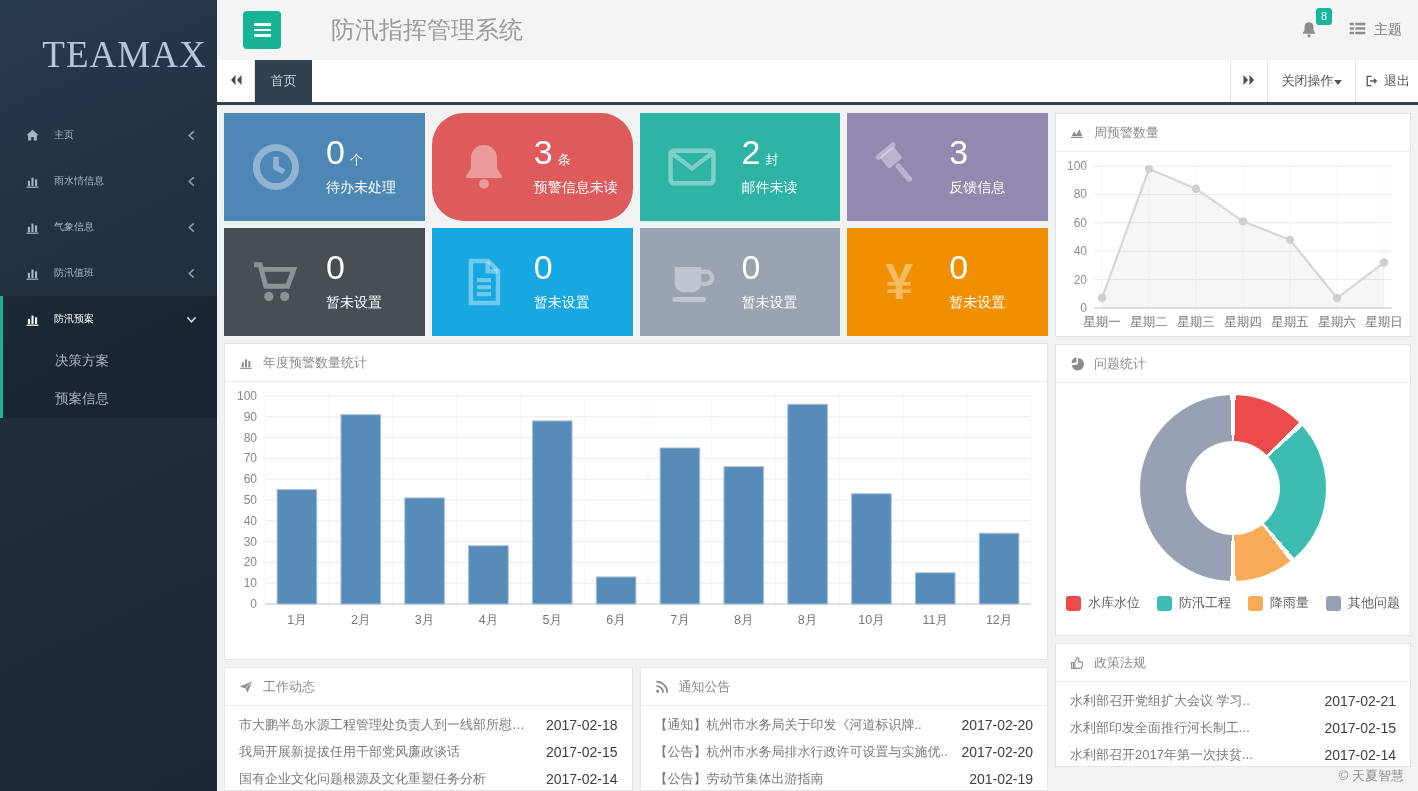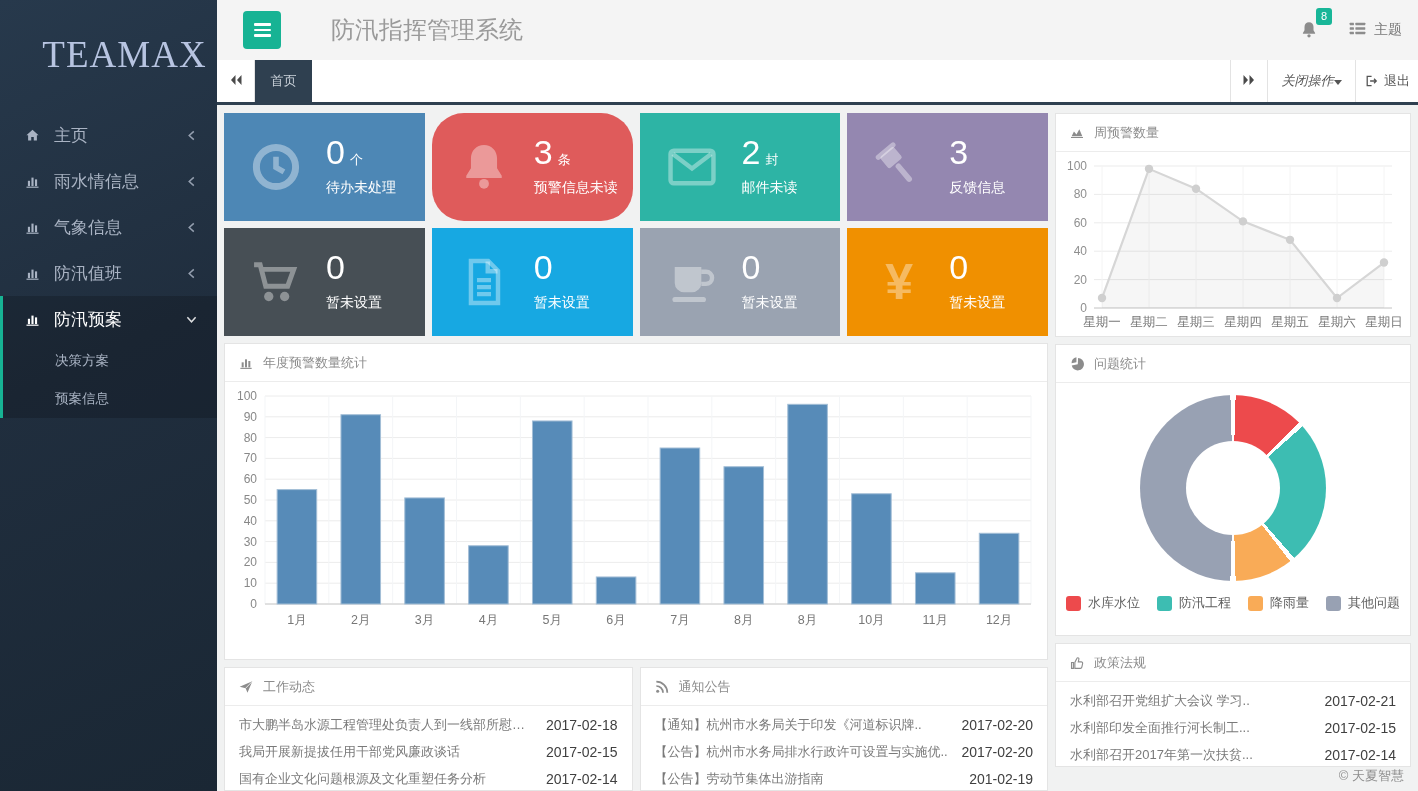--- a/index.html
+++ b/index.html
@@ -6,21 +6,21 @@
   html,body { width:1418px; height:791px; overflow:hidden;
     font-family:"Liberation Sans", sans-serif; background:#f1f2f2; }
 
   
   .sidebar { position:absolute; left:0; top:0; bottom:0; width:217px;
     background:linear-gradient(155deg,#27394c 0%, #202e3e 45%, #1a2734 100%); z-index:5; }
   .logo { height:108px; display:flex; align-items:center; justify-content:center;
     font-family:"Liberation Serif", serif; font-size:37px; letter-spacing:1px; color:#b7c4e1;padding-left:32px; }
   .menu { padding-top:4px; }
   .menu-item { height:46px; display:flex; align-items:center; padding:0 20px 0 24px;
-    color:#a9b3c3; font-size:17px; cursor:pointer; }
+    color:#a9b3c3; font-size:10px; cursor:pointer; }
   .menu-item .mi-icon { width:17px; height:17px; margin-right:13px; flex:0 0 17px; }
   .menu-item .mi-icon svg, .chev svg { width:100%; height:100%; display:block; }
   .chev { width:11px; height:11px; margin-left:auto; opacity:.85; }
   .menu-group.active { border-left:3px solid #17b394; background:rgba(0,0,0,.18); }
   .menu-group.active .menu-item { padding-left:21px; color:#fff; }
   .submenu-item { height:38px; display:flex; align-items:center; padding-left:52px;
     color:#a9b3c3; font-size:13.5px; cursor:pointer; }
 
   
   .main { position:absolute; left:217px; right:0; top:0; bottom:0; }
@@ -43,21 +43,21 @@
   .tabbar { height:45px; background:#fff; border-bottom:3px solid #2f4050;
     display:flex; align-items:stretch; }
   .tb-btn { display:flex; align-items:center; justify-content:center; cursor:pointer;
     color:#4a4a4a; font-size:13px; }
   .tb-arrow { width:38px; }
   .tb-arrow svg { width:14px; height:12px; }
   .tab-active { width:57px; background:#2f4050; color:#c9d1d9; }
   .tb-spacer { flex:1; }
   .tb-right-l { border-left:1px solid #e3e3e3; }
   .tb-right-r { border-right:1px solid #e3e3e3; }
-  .tab-close { width:88px; gap:0; color:#555;font-style:italic; }
+  .tab-close { width:88px; gap:0; color:#555; }
   .caret { width:0; height:0; border-left:4px solid transparent; border-right:4px solid transparent;
     border-top:5px solid #555; margin-top:2px; }
   .tab-logout { width:62px; gap:6px; color:#555; }
   .tab-logout .lo-icon { width:14px; height:14px; color:#555; }
   .lo-icon svg { width:100%; height:100%; display:block; }
 
   
   .content { position:absolute; top:108px; left:0; right:0; bottom:0;
     padding:5px 7px 0 7px; display:flex; gap:7px; background:#f1f2f2; }
   .col-left { width:824px; display:flex; flex-direction:column; gap:7px; }

